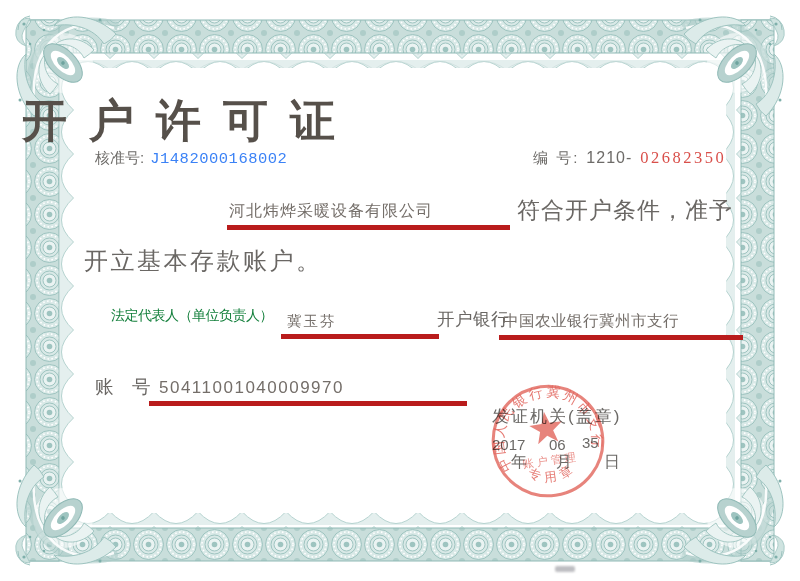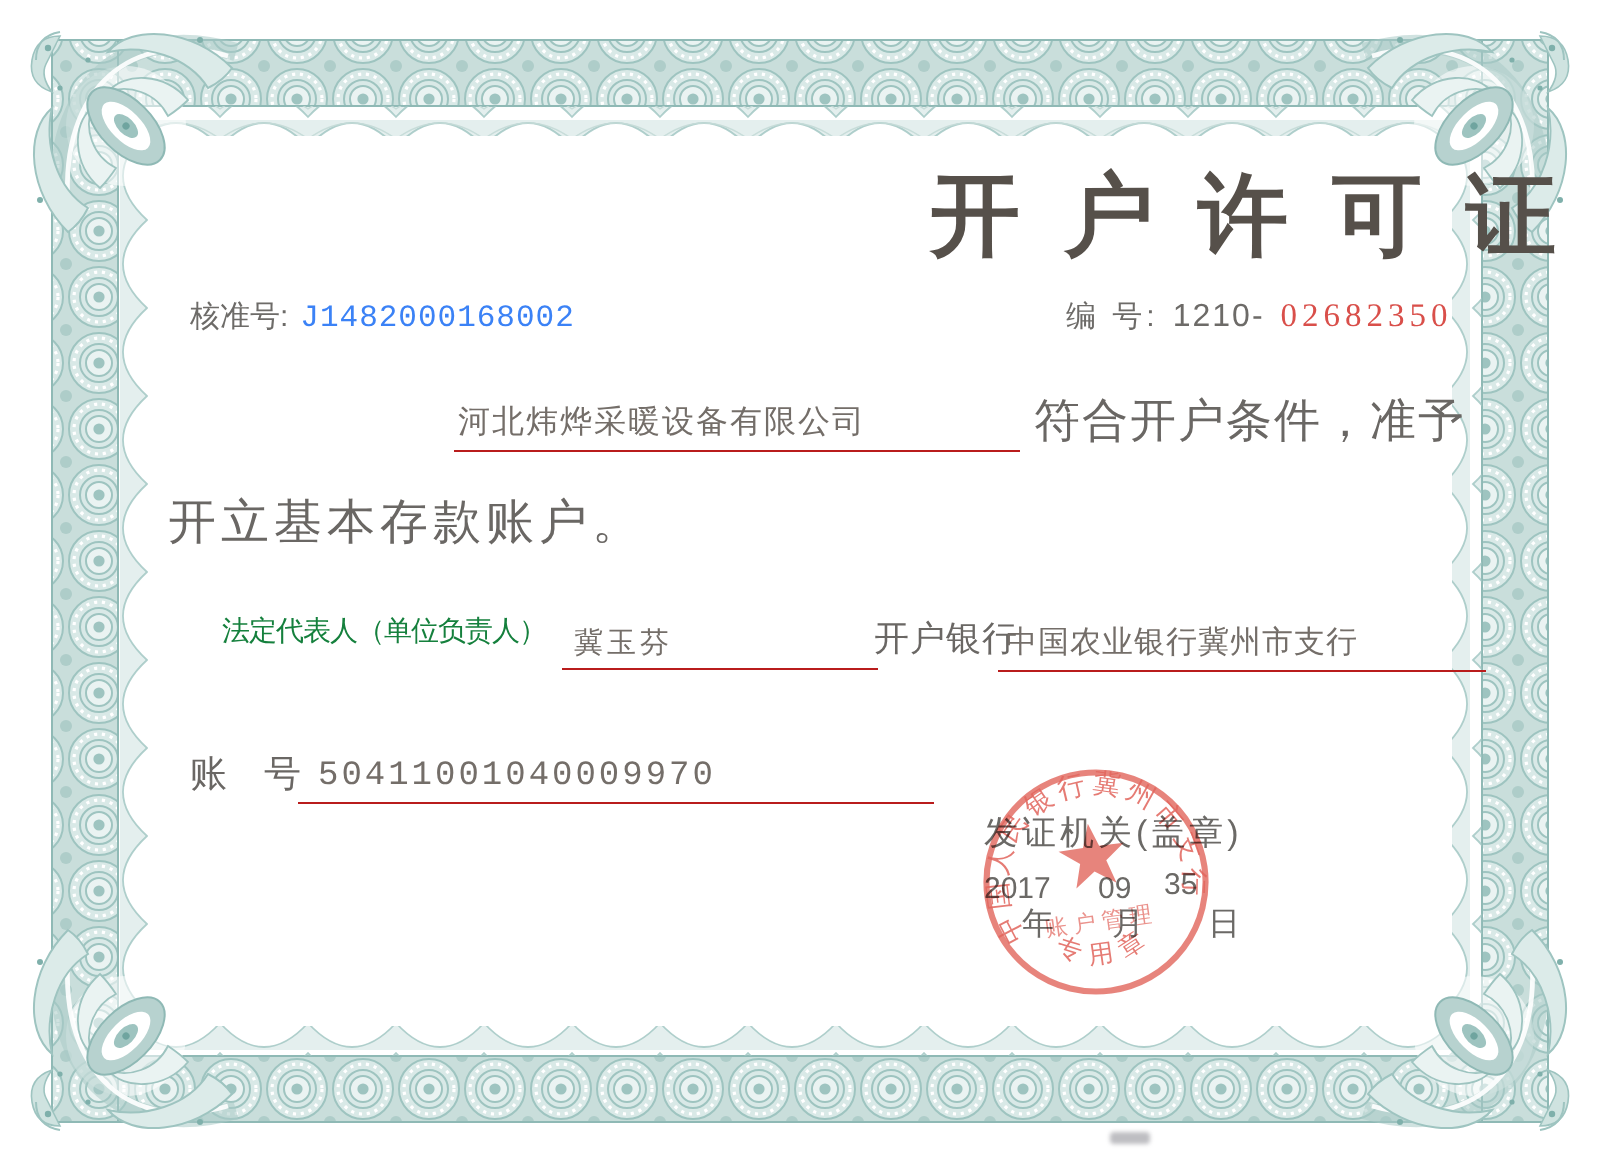--- a/index.html
+++ b/index.html
@@ -4,43 +4,43 @@
 <style>
   html,body { margin:0; padding:0; background:#ffffff; }
   .page {
     position:relative; width:800px; height:581px; background:#ffffff;
     overflow:hidden; font-family:"Liberation Sans", sans-serif;
   }
   .border-svg { position:absolute; left:0; top:0; width:800px; height:581px; }
   .abs { position:absolute; white-space:nowrap; }
 
   
-  .title-wrap { left:0; top:78px; width:100%; text-align:right; }
+  .title-wrap { left:0; top:91px; width:100%; text-align:left; }
   .title {
     font-family:"Liberation Serif", serif; font-weight:700;
     font-size:45px; color:#56504a; letter-spacing:22px; padding-left:22px;
   }
 
   
   .approval { left:95px; top:149px; font-size:15px; color:#6d6b68; }
   .approval .val { font-family:Liberation Mono, monospace; font-size:15.5px; color:#3b82f6; margin-left:6px; letter-spacing:0.5px; }
   .serial { left:533px; top:148px; font-size:15px; color:#6d6b68; }
   .serial .lbl { letter-spacing:2px; }
   .serial .prefix { margin-left:7px; font-size:16px; letter-spacing:1px; }
   .serial .red { font-family:"Liberation Serif",serif; font-size:16.5px; color:#d94f4a; letter-spacing:2.5px; margin-left:8px; }
 
   
   .reviewed { left:113px; top:194px; font-size:24px; color:#6a6764; letter-spacing:2px; }
   .condition { left:517px; top:195px; font-size:23px; color:#6a6764; letter-spacing:1px; }
   .open-account { left:84px; top:245px; font-size:24px; color:#6a6764; letter-spacing:2.5px; }
 
   .field {
-    position:absolute; border-bottom:1px solid #b91c1c;
+    position:absolute; border-bottom:5px solid #b91c1c;
     display:flex; align-items:flex-end;
-    font-family:Liberation Mono, monospace; color:#746e69;
+    font-family:Liberation Sans, sans-serif; color:#746e69;
   }
   .company-field { left:227px; top:197px; width:281px; height:28px; font-size:16px; letter-spacing:1px; padding-left:2px; }
   .legalrep-field { left:281px; top:308px; width:152px; height:26px; font-size:14.5px; letter-spacing:2px; padding-left:6px; }
   .bank-field { left:499px; top:306px; width:240px; height:29px; font-size:15.5px; letter-spacing:0.5px; padding-left:4px; }
   .account-field { left:149px; top:372px; width:308px; height:29px; font-size:17px; letter-spacing:1.5px; padding-left:10px; }
   .field span { padding-bottom:3px; }
 
   .legalrep-label { left:95px; top:307px; font-size:14px; color:#15803d; letter-spacing:-0.5px;margin-left:16px; }
   .bank-label { left:437px; top:307px; font-size:17.5px; color:#6a6764; letter-spacing:0.5px; }
   .account-label { left:95px; top:374px; font-size:18.5px; color:#6a6764; }
@@ -166,21 +166,21 @@
     <span>中国农业银行冀州市支行</span>
   </div>
 
   <div class="abs account-label">账　号</div>
   <div class="field account-field">
     <span>50411001040009970</span>
   </div>
 
   <div class="abs issuer-label">发证机关(盖章)</div>
   <div class="abs d-year">2017</div>
-  <div class="abs d-month">09</div>
+  <div class="abs d-month">06</div>
   <div class="abs d-day">35</div>
   <div class="abs u-year">年</div>
   <div class="abs u-month">月</div>
   <div class="abs u-day">日</div>
 
   <svg class="seal-svg" viewBox="0 0 140 140" aria-hidden="true">
     <defs>
       <path id="sealArcTop" d="M31.9,92 A44,44 0 1 1 108.1,92" fill="none"></path>
       <path id="sealArcBottom" d="M40,96 A40,40 0 0 0 100,96" fill="none"></path>
     </defs>

